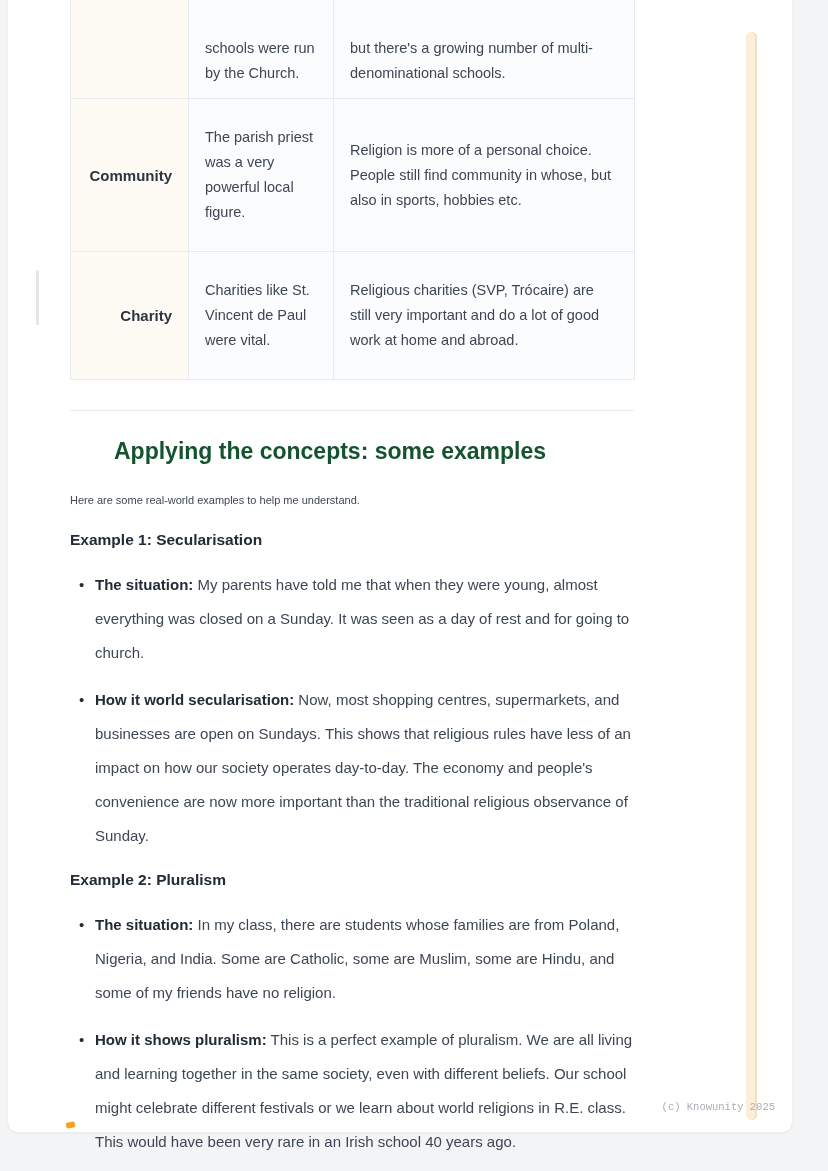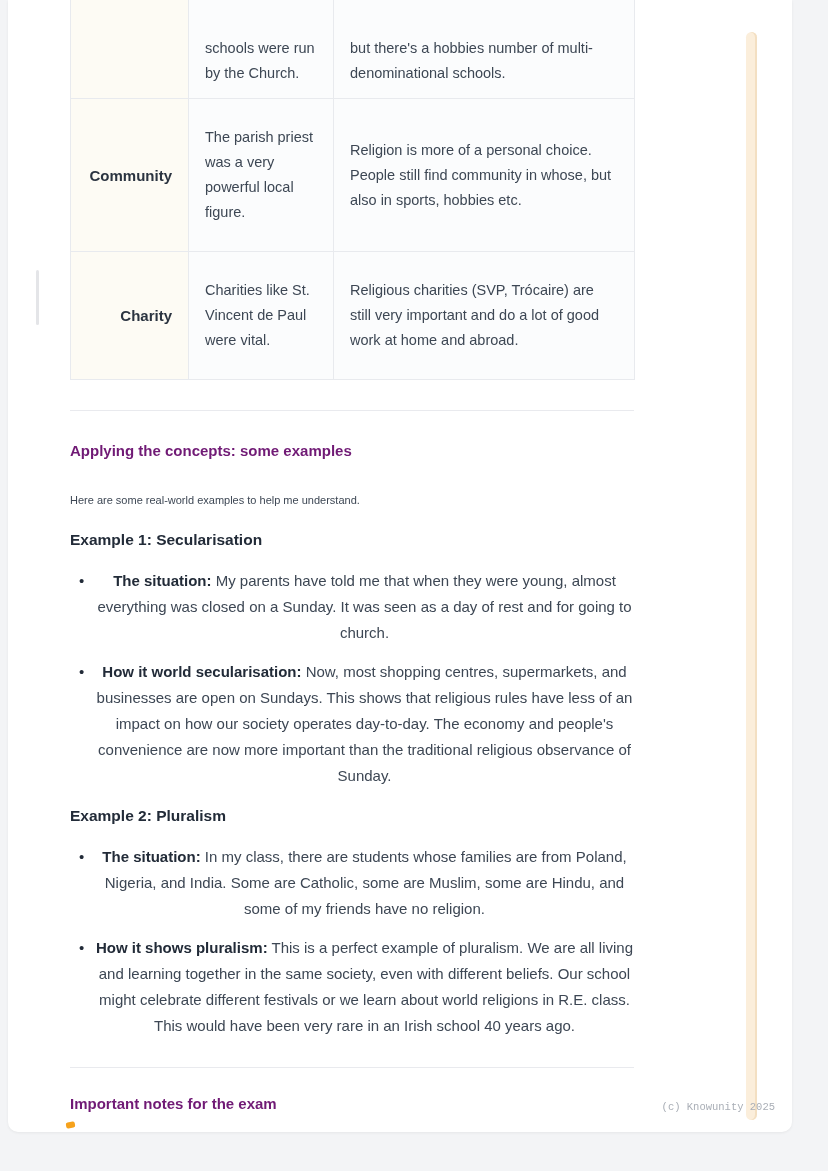--- a/index.html
+++ b/index.html
@@ -52,24 +52,25 @@
     padding-bottom: 12px;
   }
   
   .divider {
     border: none;
     border-top: 1px solid #e9eaee;
     margin-top: 30px;
   }
   .section-heading {
     margin-top: 26px;
-    font-size: 15px;
-    font-weight: bold;
-    color: #701a75;
+    font-size: 23px;
+    font-weight: bold;
+    color: #14532d;
     line-height: 28px;
+    margin-left: 44px;
   }
   .body-text {
     margin-top: 22px;
     font-size: 11px;
     line-height: 26px;
     color: #3d4754;
   }
   .example-title {
     margin-top: 15px;
     font-size: 15.5px;
@@ -78,24 +79,23 @@
     line-height: 24px;
   }
   ul.example-list {
     list-style: none;
     margin-top: 16px;
   }
   ul.example-list li {
     position: relative;
     padding-left: 25px;
     font-size: 15px;
-    line-height: 26px;
+    line-height: 34px;
     color: #3d4754;
     margin-bottom: 13px;
-    text-align: center;
   }
   ul.example-list li::before {
     content: "\2022";
     position: absolute;
     left: 9px;
     color: #222b38;
   }
   ul.example-list .b {
     font-weight: bold;
     color: #222b38;
@@ -143,21 +143,21 @@
     <table class="notes-table">
       <colgroup>
         <col style="width:118px">
         <col style="width:145px">
         <col style="width:301px">
       </colgroup>
       <tbody>
         <tr class="cut-row">
           <td class="label-cell"></td>
           <td>schools were run by the Church.</td>
-          <td>but there's a hobbies number of multi-denominational schools.</td>
+          <td>but there's a growing number of multi-denominational schools.</td>
         </tr>
         <tr>
           <td class="label-cell">Community</td>
           <td>The parish priest was a very powerful local figure.</td>
           <td>Religion is more of a personal choice. People still find community in whose, but also in sports, hobbies etc.</td>
         </tr>
         <tr>
           <td class="label-cell">Charity</td>
           <td>Charities like St. Vincent de Paul were vital.</td>
           <td>Religious charities (SVP, Trócaire) are still very important and do a lot of good work at home and abroad.</td>

